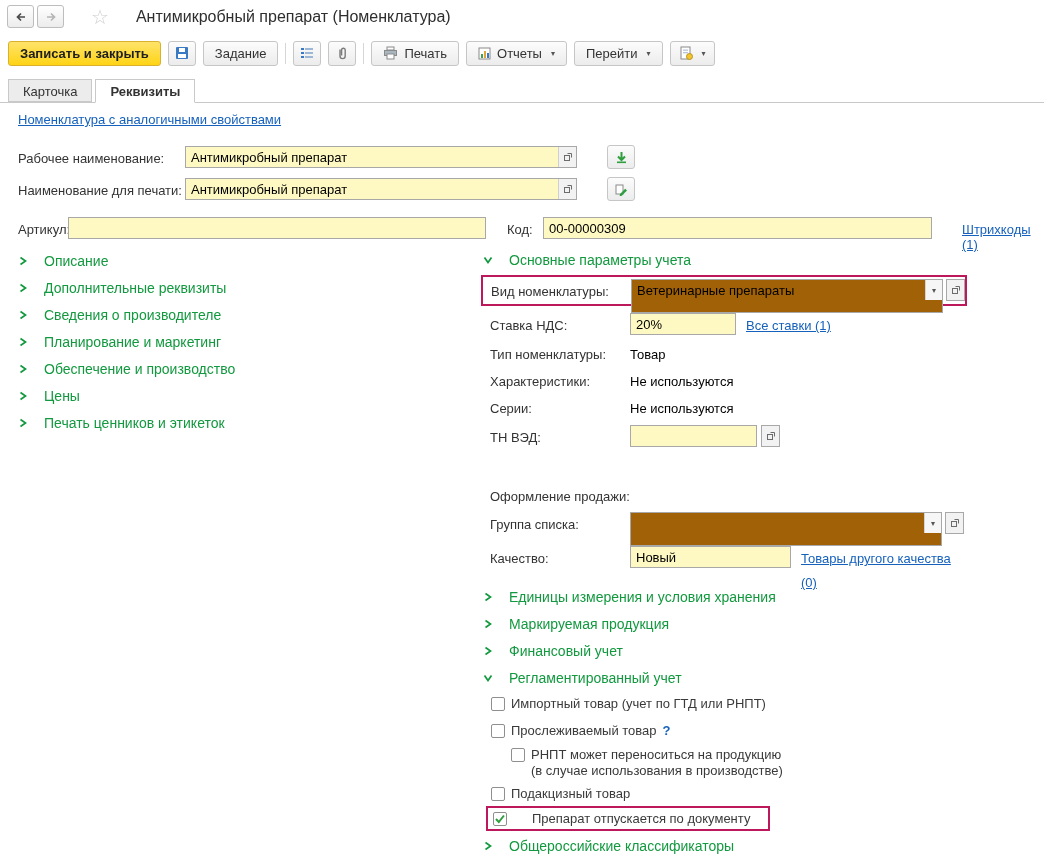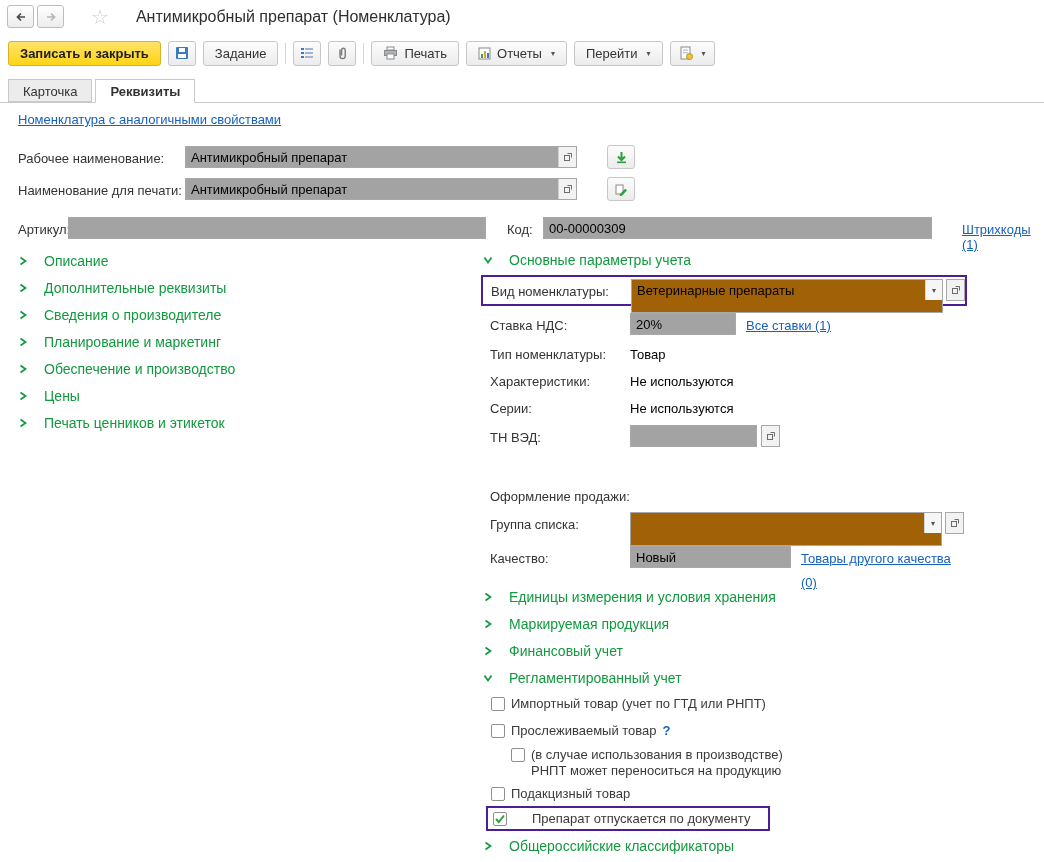--- a/index.html
+++ b/index.html
@@ -31,21 +31,21 @@
          margin-right:3px; cursor:pointer; font-size:13px; color:#333; }
   .tab.active { background:#fff; height:24px; border-bottom:1px solid #fff; font-weight:bold; }
   .tabline { position:absolute; top:102px; left:0; width:1044px; height:1px; background:#c9c9c9; z-index:1; }
 
   .link { color:#1661bc; text-decoration:underline; cursor:pointer; font-size:13px; }
   .lbl { font-size:13px; color:#333; white-space:nowrap; }
   .val { font-size:13px; color:#000; white-space:nowrap; }
 
   .fieldwrap { position:absolute; height:22px; }
   .fieldwrap input { width:100%; height:22px; border:1px solid #a8a8a8; font-family:inherit;
-                     font-size:13px; padding:0 20px 0 5px; color:#000; background:#a3a3a3; }
+                     font-size:13px; padding:0 20px 0 5px; color:#000; background:#fef9c3; }
   .fieldwrap input.noopen { padding-right:17px; }
   .openbtn { position:absolute; right:1px; top:1px; width:18px; height:20px; border:none;
              border-left:1px solid #cfcfcf; background:#f2f2f2; display:flex; align-items:center;
              justify-content:center; cursor:pointer; }
   .sidebtn { position:absolute; width:28px; height:24px; border:1px solid #c6c6c6; border-radius:3px;
              background:linear-gradient(#fcfcfc,#ececec); display:flex; align-items:center;
              justify-content:center; cursor:pointer; }
 
   .combo { position:absolute; height:34px; border:1px solid #a8a8a8; background:#a16207; }
   .combo .cval { position:absolute; left:5px; top:3px; font-size:13px; color:#000; white-space:nowrap; }
@@ -55,21 +55,21 @@
   .extopen { position:absolute; width:19px; height:22px; border:1px solid #a8a8a8; background:#f2f2f2;
              display:flex; align-items:center; justify-content:center; cursor:pointer; }
 
   .section { position:absolute; display:flex; align-items:center; gap:16px; cursor:pointer; }
   .section .stext { color:#12993f; font-size:14px; white-space:nowrap; }
 
   .cbrow { position:absolute; display:flex; align-items:flex-start; gap:6px; cursor:pointer; }
   .cbox { width:14px; height:14px; border:1px solid #8f8f8f; background:#fff; border-radius:2px;
           flex:none; display:flex; align-items:center; justify-content:center; margin-top:1px; }
   .cbtext { font-size:13px; color:#3a3a3a; }
-  .redbox { position:absolute; border:2px solid #4c1d95; }
+  .redbox { position:absolute; border:2px solid #be185d; }
   .qlink { position:absolute; width:152px; line-height:24px; }
 </style>
 </head>
 <body>
 
 <div id="app">
 
   <div class="abs" style="left:7px;top:5px;display:flex;align-items:center;">
     <button class="navbtn">
       <svg width="14" height="14" viewBox="0 0 14 14">
@@ -344,22 +344,22 @@
 
   <div class="cbrow" style="left:491px;top:723px;">
     <span class="cbox"></span>
     <span class="cbtext">Прослеживаемый товар</span>
     <span class="link" style="text-decoration:none;font-weight:bold;">?</span>
   </div>
 
   <div class="cbrow" style="left:511px;top:747px;">
     <span class="cbox"></span>
     <span class="cbtext" style="line-height:16px;">
+      <span style="display:block;">РНПТ может переноситься на продукцию</span>
       <span style="display:block;">(в случае использования в производстве)</span>
-      <span style="display:block;">РНПТ может переноситься на продукцию</span>
     </span>
   </div>
 
   <div class="cbrow" style="left:491px;top:786px;">
     <span class="cbox"></span>
     <span class="cbtext">Подакцизный товар</span>
   </div>
 
   <div class="redbox" style="left:486px;top:806px;width:284px;height:25px;">
     <div style="display:flex;align-items:center;gap:25px;padding:3px 0 0 5px;cursor:pointer;">

